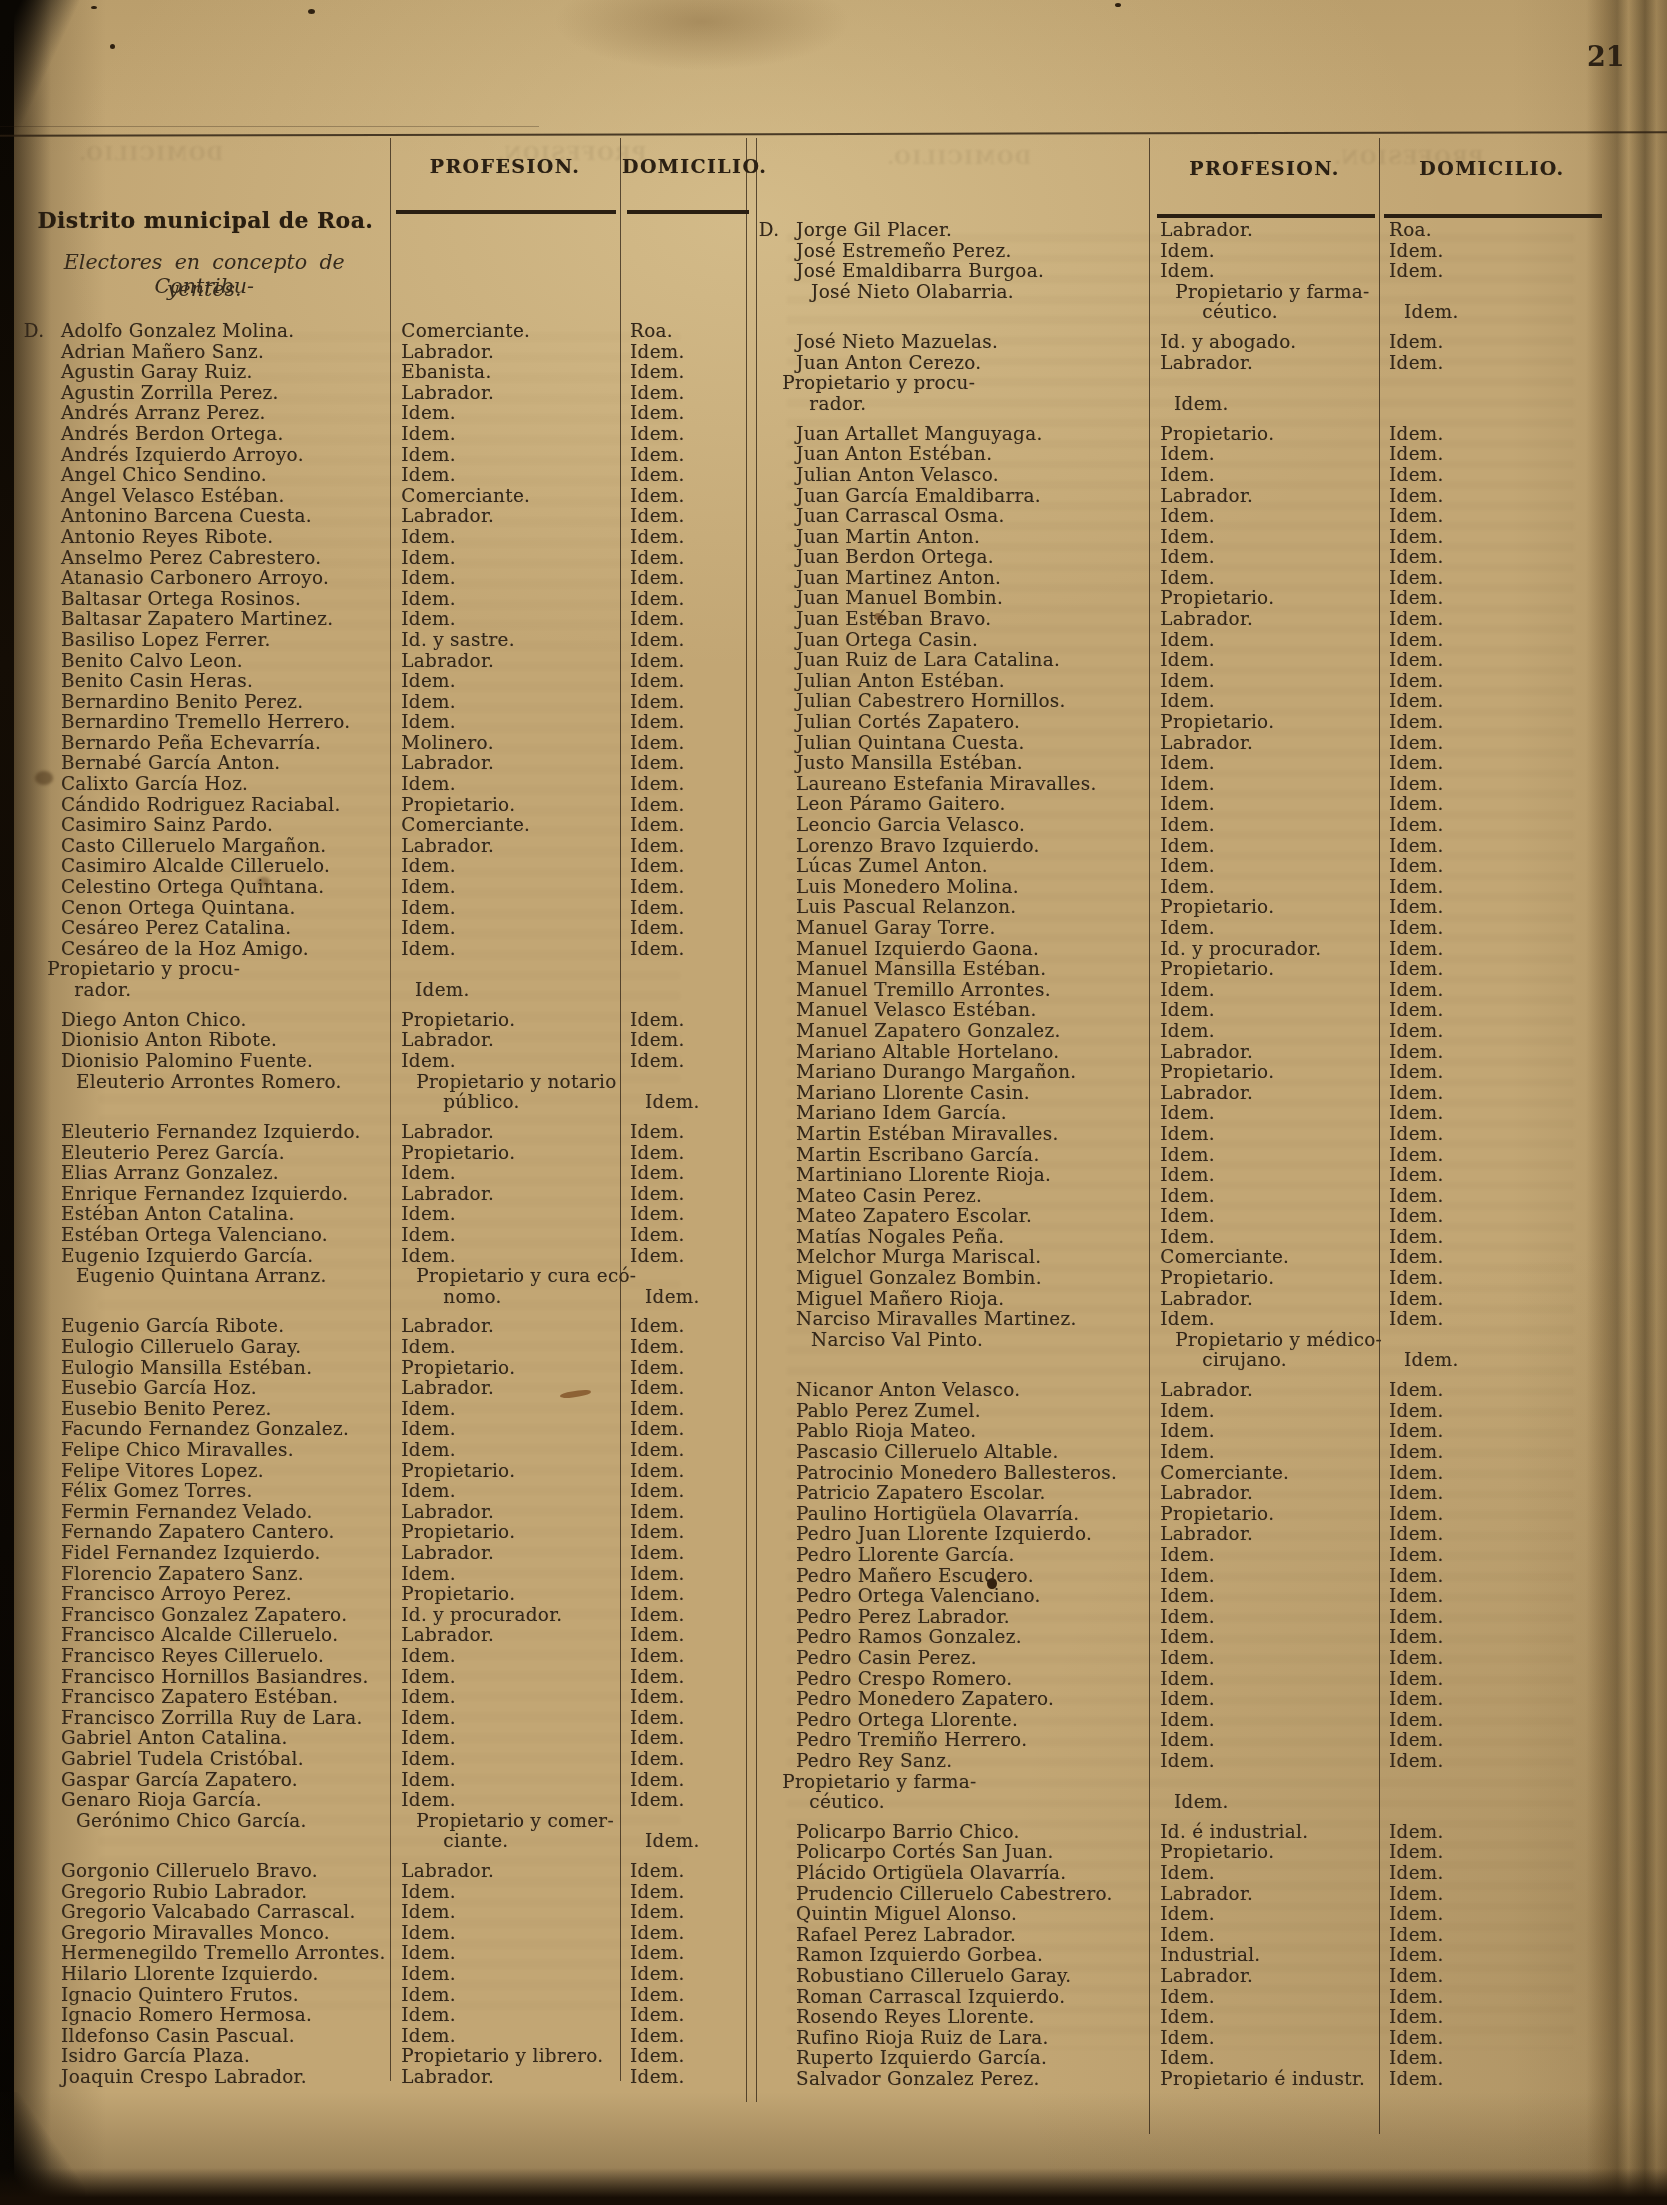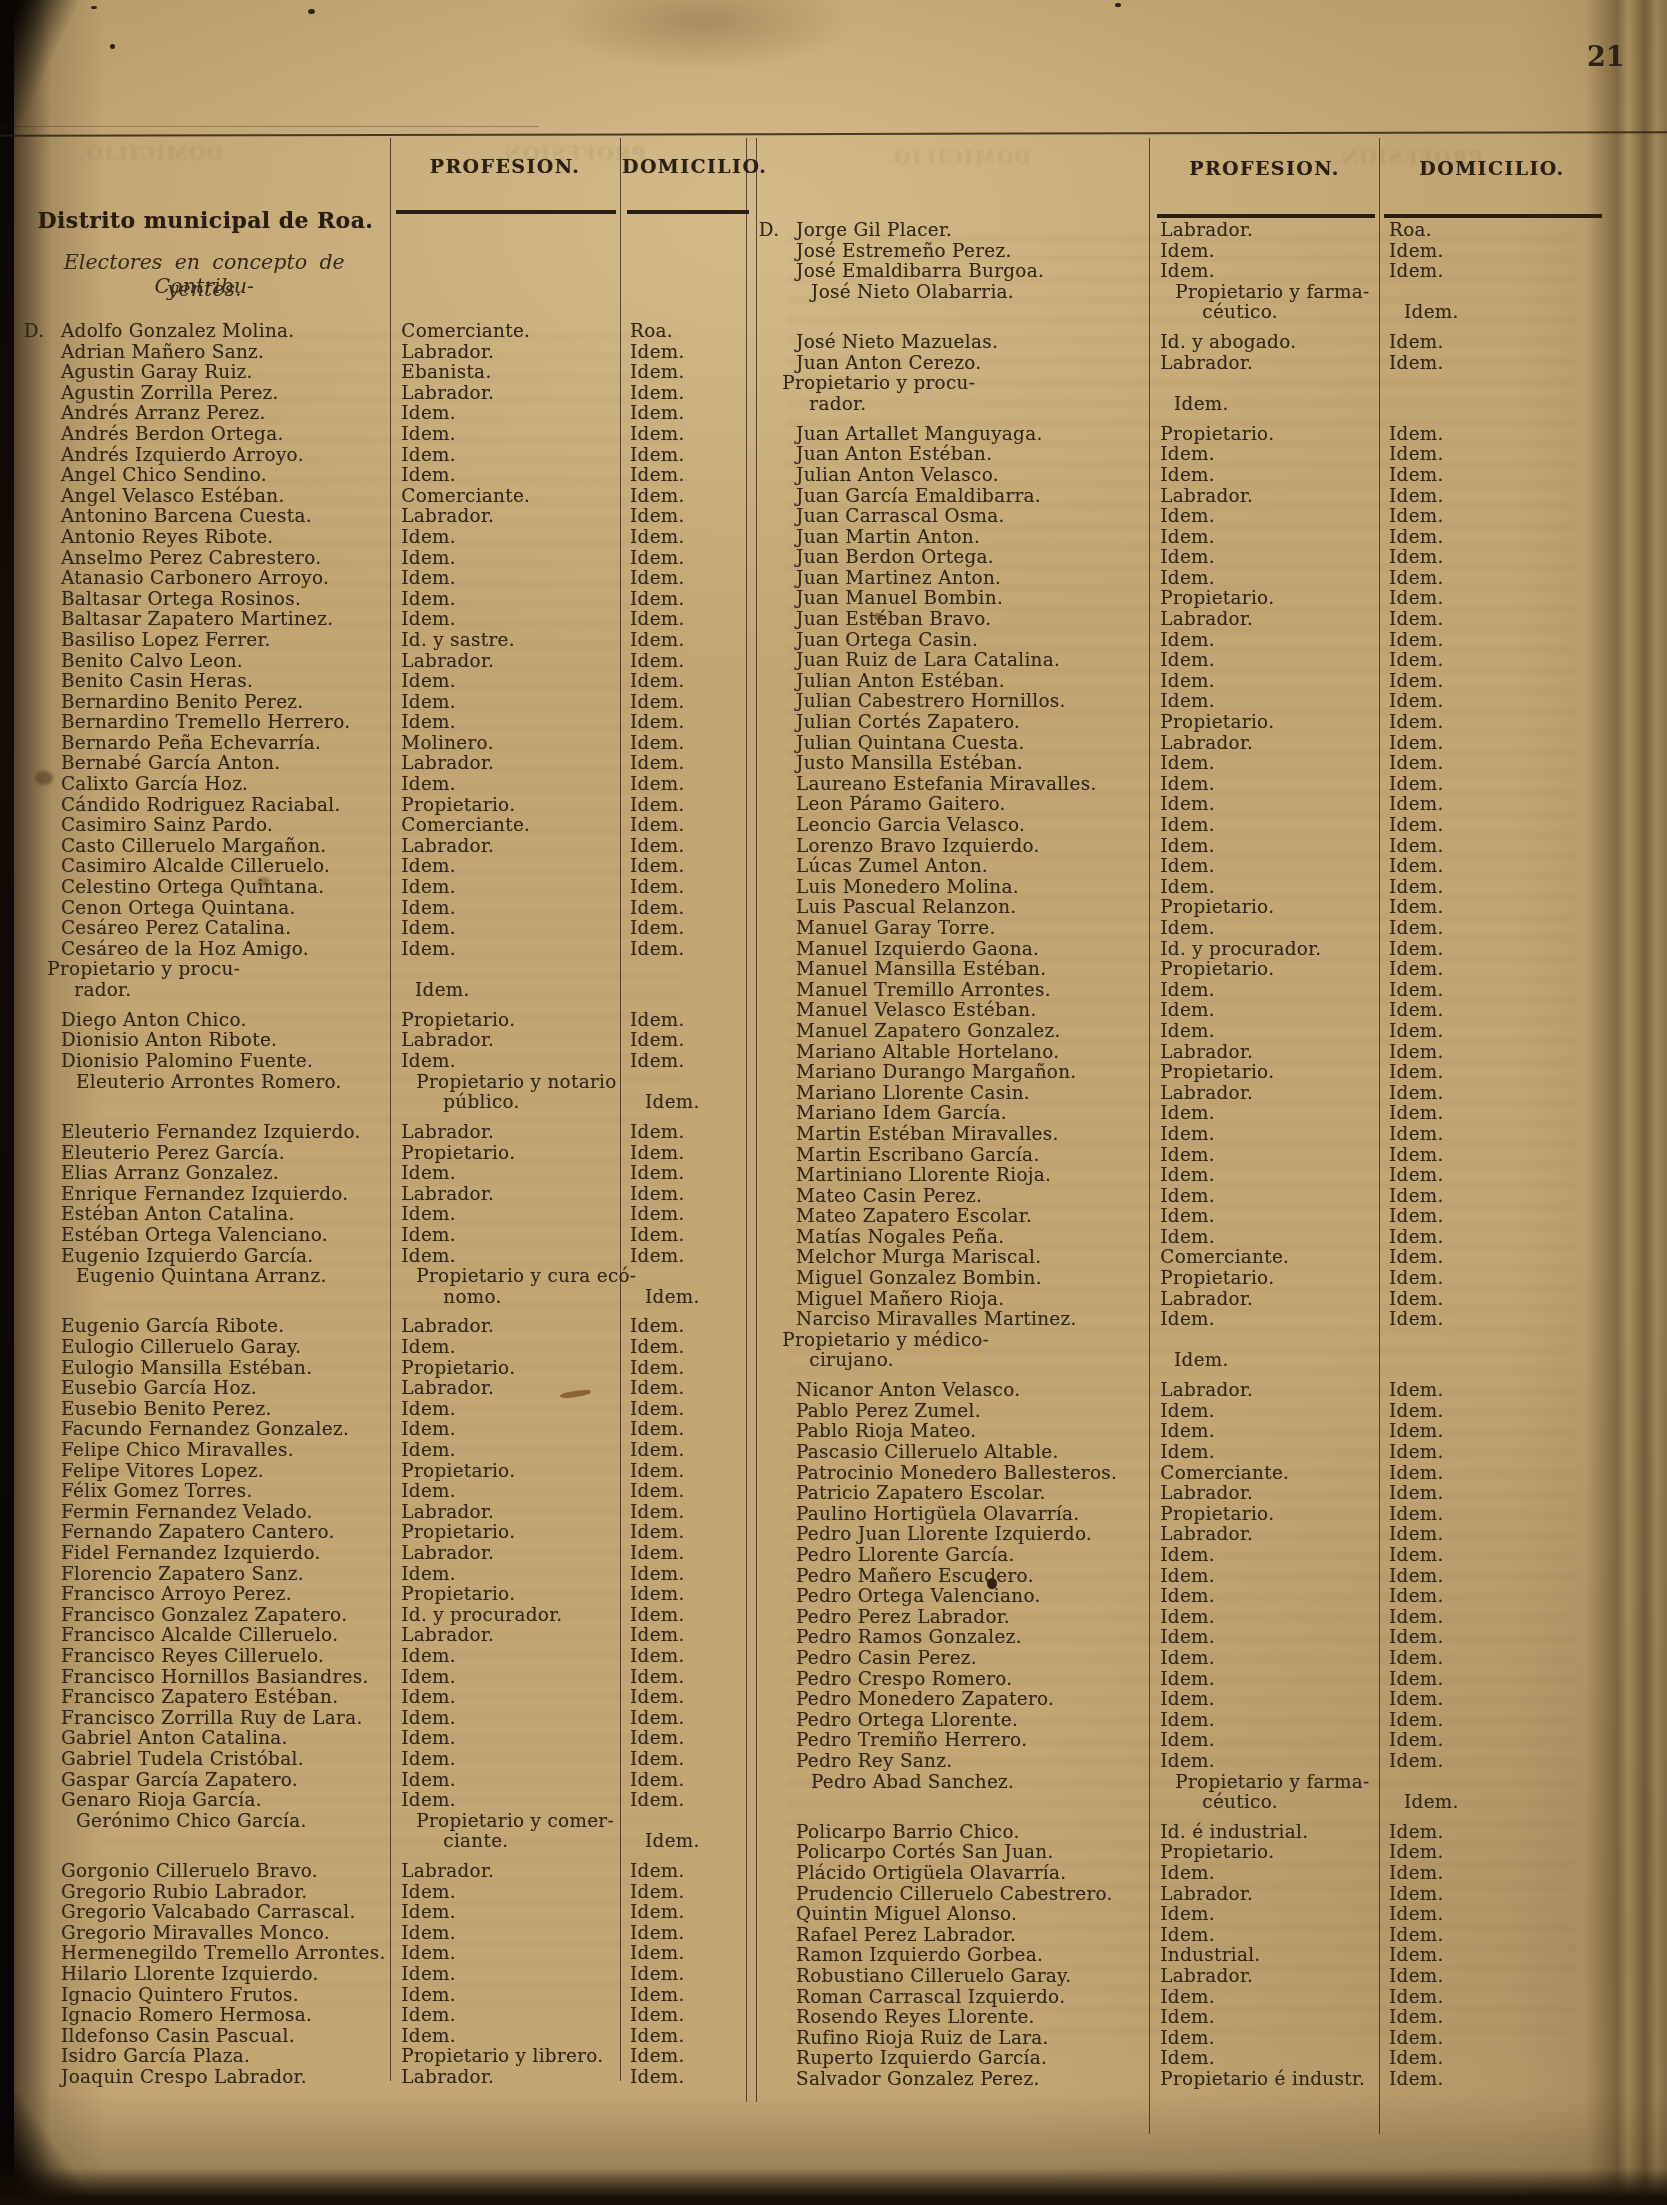--- a/index.html
+++ b/index.html
@@ -1033,20 +1033,21 @@
         <div class="cell dom">Idem.</div>
       </div>
       <div class="row">
         <div class="cell name">Narciso Miravalles Martinez.</div>
         <div class="cell prof">
           <div>Idem.</div>
         </div>
         <div class="cell dom">Idem.</div>
       </div>
       <div class="row two-line">
+        <div class="cell name">Narciso Val Pinto.</div>
         <div class="cell prof">
           <div>Propietario y médico-</div>
           <div class="cont">cirujano.</div>
         </div>
         <div class="cell dom">Idem.</div>
       </div>
       <div class="row">
         <div class="cell name">Nicanor Anton Velasco.</div>
         <div class="cell prof">
           <div>Labrador.</div>
@@ -1173,21 +1174,20 @@
         <div class="cell dom">Idem.</div>
       </div>
       <div class="row">
         <div class="cell name">Pedro Rey Sanz.</div>
         <div class="cell prof">
           <div>Idem.</div>
         </div>
         <div class="cell dom">Idem.</div>
       </div>
       <div class="row two-line">
-        <div class="cell name">Pedro Abad Sanchez.</div>
         <div class="cell prof">
           <div>Propietario y farma-</div>
           <div class="cont">céutico.</div>
         </div>
         <div class="cell dom">Idem.</div>
       </div>
       <div class="row">
         <div class="cell name">Policarpo Barrio Chico.</div>
         <div class="cell prof">
           <div>Id. é industrial.</div>

